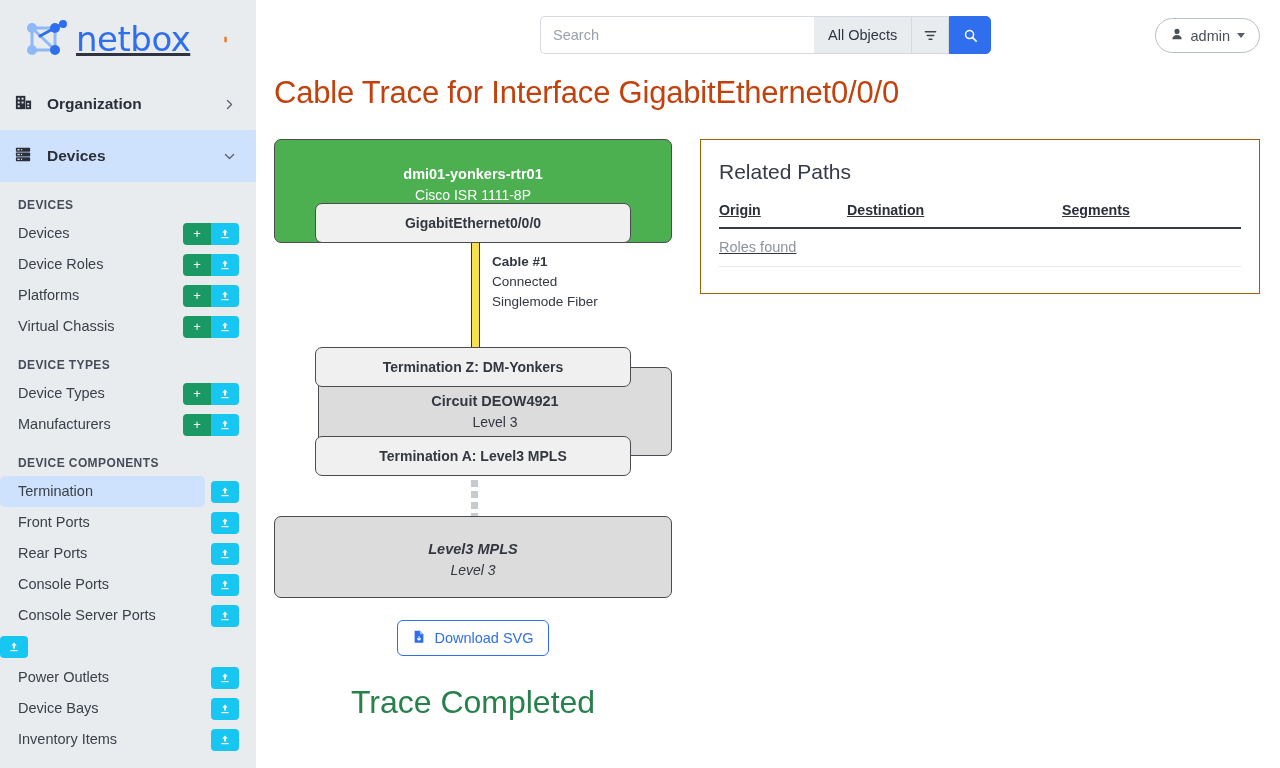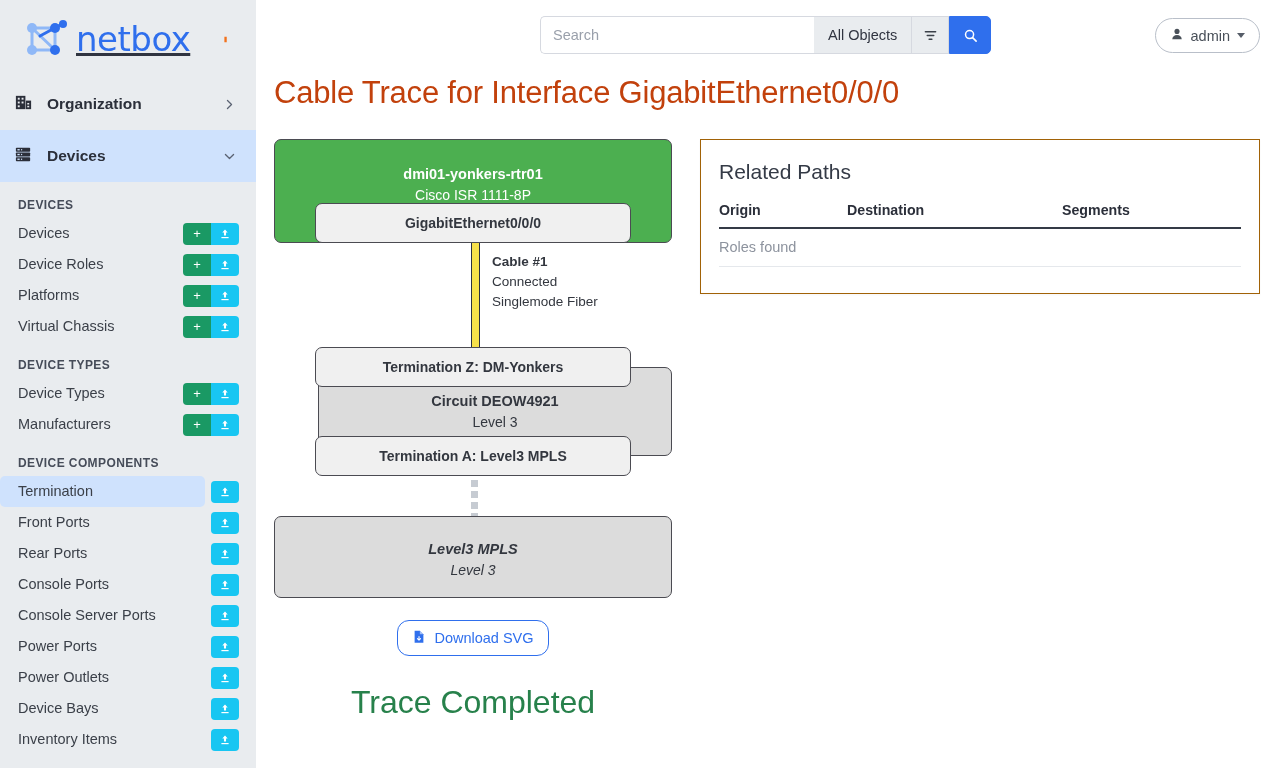--- a/index.html
+++ b/index.html
@@ -247,21 +247,21 @@
     position: absolute; left: 197px;
     width: 7px; height: 7px;
     background: #c6cbd2;
     display: block;
   }
 
   .svg-btn-row { text-align: center; margin-top: 22px; }
   .svg-btn {
     display: inline-flex; align-items: center; gap: 8px;
     border: 1px solid #2f6fed;
-    border-radius: 12px;
+    border-radius: 6px;
     background: #ffffff;
     color: #2f6fed;
     font-size: 14.5px;
     padding: 8px 14px;
     cursor: pointer;
     font-family: "Liberation Sans", sans-serif;
   }
   .trace-done {
     text-align: center;
     color: #27814b;
@@ -276,21 +276,21 @@
     border-radius: 0;
     background: #ffffff;
     padding: 20px 18px 26px;
     box-shadow: 0 1px 2px rgba(20,25,40,0.04);
   }
   .card-title {
     font-size: 21px; font-weight: 400;
     color: #343a46;
     margin-bottom: 18px;
   }
-  table.paths { width: 100%; border-collapse: collapse; }
+  table.paths { width: 100%; border-collapse: collapse; text-decoration: underline; }
   table.paths th {
     text-align: left;
     font-size: 14.2px; font-weight: 700;
     color: #2b2f3a;
     padding: 0 0 9px 0;
     border-bottom: 2px solid #343a46;
   }
   table.paths td {
     font-size: 14.5px; color: #8d939e;
     padding: 10px 0 11px 0;
@@ -497,21 +497,20 @@
           <div class="btn-group">
             <div class="mini-btn imp only">
               <svg viewBox="0 0 16 16" width="12" height="12">
                 <path d="M8 2 L11.6 6 H9.4 V10 H6.6 V6 H4.4 Z" fill="#ffffff"></path>
                 <rect x="3.2" y="12" width="9.6" height="1.6" fill="#ffffff"></rect>
               </svg>
             </div>
           </div>
         </div>
         <div class="nav-row">
-          <div class="nav-link">Power Ports</div>
           <div class="btn-group">
             <div class="mini-btn imp only">
               <svg viewBox="0 0 16 16" width="12" height="12">
                 <path d="M8 2 L11.6 6 H9.4 V10 H6.6 V6 H4.4 Z" fill="#ffffff"></path>
                 <rect x="3.2" y="12" width="9.6" height="1.6" fill="#ffffff"></rect>
               </svg>
             </div>
           </div>
         </div>
         <div class="nav-row">

